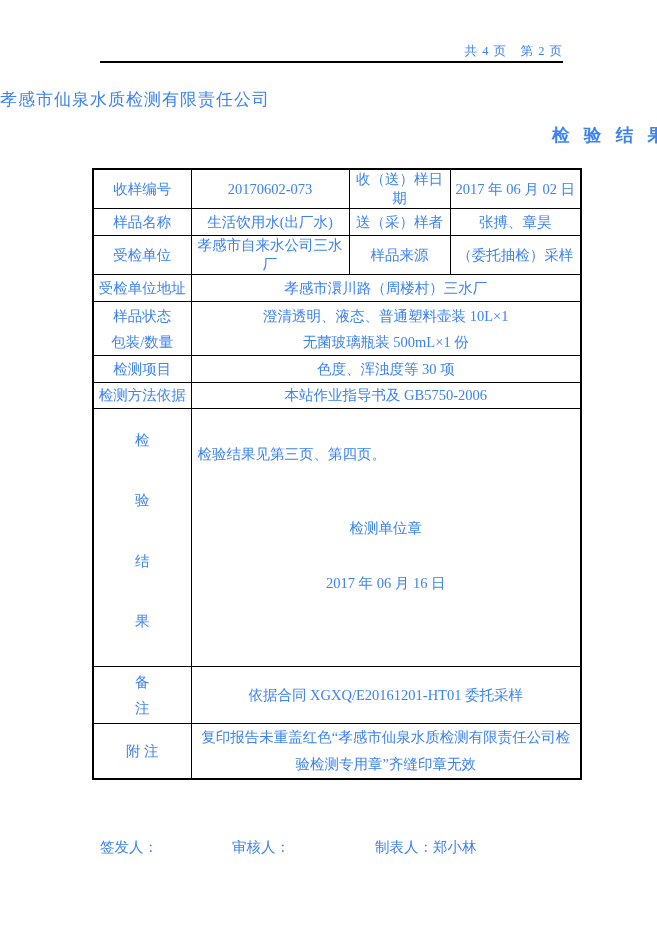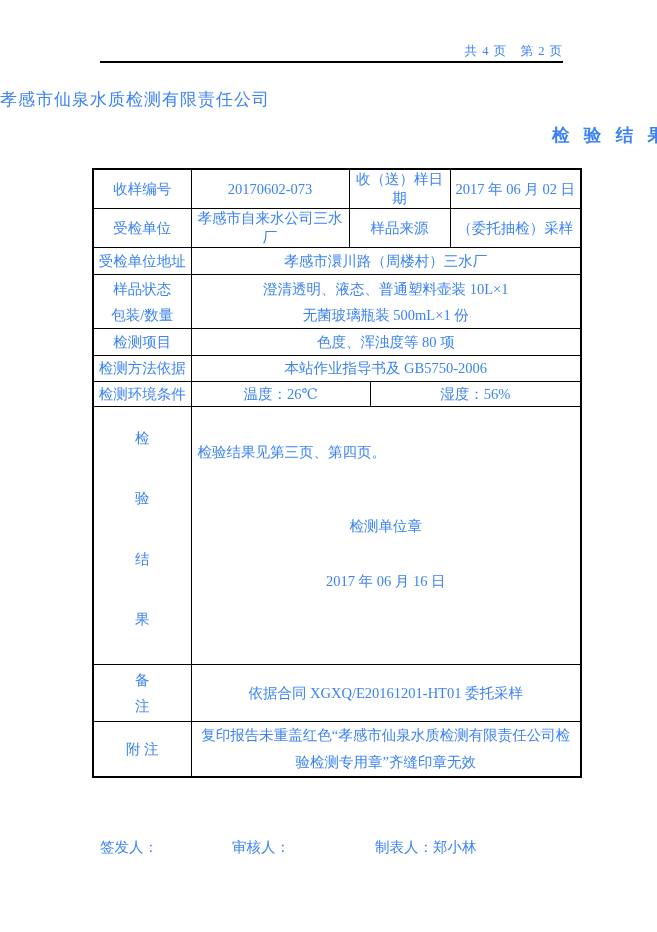--- a/index.html
+++ b/index.html
@@ -75,20 +75,26 @@
       <col style="width:80px">
         <col style="width:131px">
     </colgroup>
     <tbody>
       <tr class="h26">
         <td>收样编号</td>
         <td>20170602-073</td>
         <td colspan="2">收（送）样日期</td>
         <td>2017 年 06 月 02 日</td>
       </tr>
+      <tr class="h27">
+        <td>样品名称</td>
+        <td>生活饮用水(出厂水)</td>
+        <td colspan="2">送（采）样者</td>
+        <td>张搏、章昊</td>
+      </tr>
       <tr class="h26">
         <td>受检单位</td>
         <td>孝感市自来水公司三水厂</td>
         <td colspan="2">样品来源</td>
         <td>（委托抽检）采样</td>
       </tr>
       <tr class="h27">
         <td>受检单位地址</td>
         <td colspan="4">孝感市澴川路（周楼村）三水厂</td>
       </tr>
@@ -97,30 +103,25 @@
           <div>样品状态</div>
           <div>包装/数量</div>
         </td>
         <td colspan="4" class="two-line">
           <div>澄清透明、液态、普通塑料壶装 10L×1</div>
           <div>无菌玻璃瓶装 500mL×1 份</div>
         </td>
       </tr>
       <tr class="h27">
         <td>检测项目</td>
-        <td colspan="4">色度、浑浊度等 80 项</td>
+        <td colspan="4">色度、浑浊度等 30 项</td>
       </tr>
       <tr class="h26">
         <td>检测方法依据</td>
         <td colspan="4">本站作业指导书及 GB5750-2006</td>
-      </tr>
-      <tr class="h25">
-        <td>检测环境条件</td>
-        <td colspan="2">温度：26℃</td>
-        <td colspan="2">湿度：56%</td>
       </tr>
       <tr class="h257">
         <td class="result-label">
           <div class="vstack">
             <span>检</span>
             <span>验</span>
             <span>结</span>
             <span>果</span>
           </div>
         </td>

